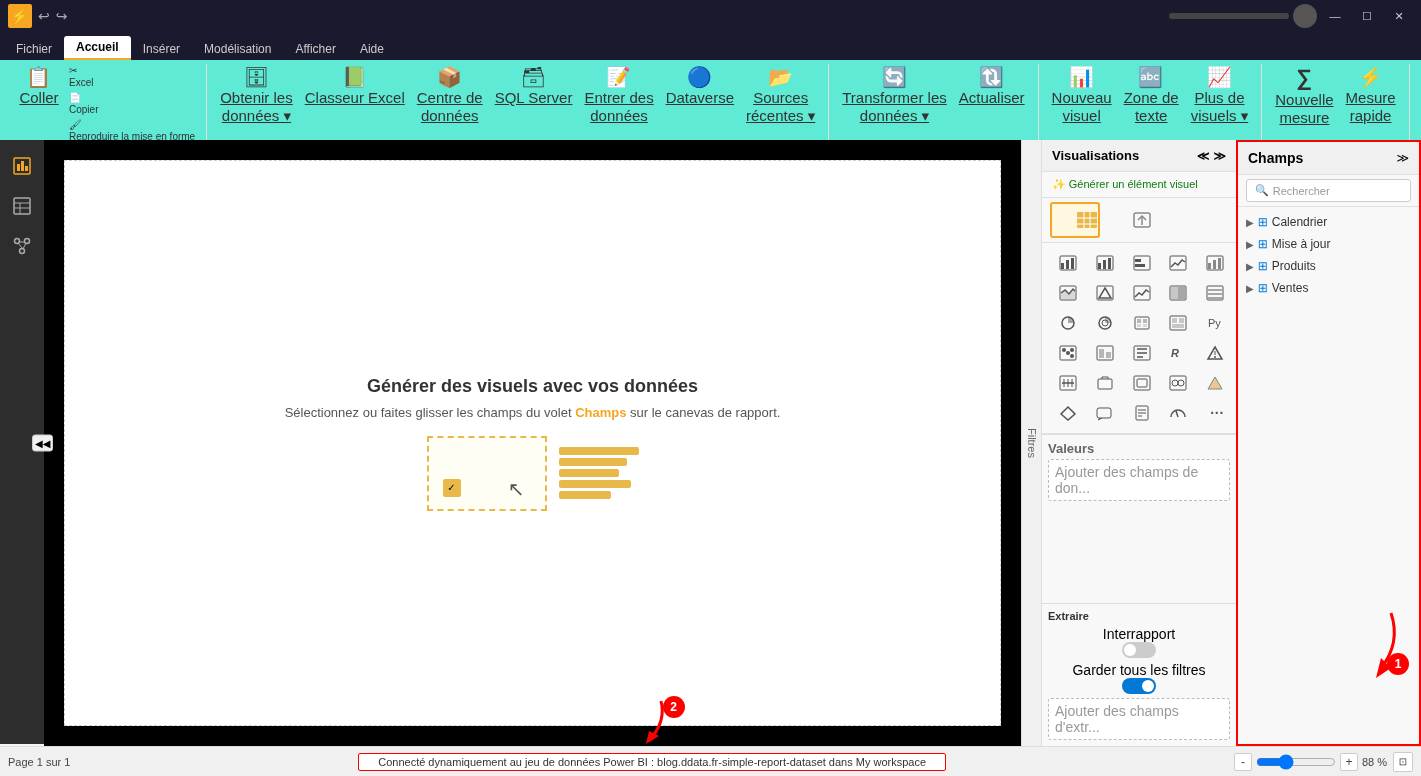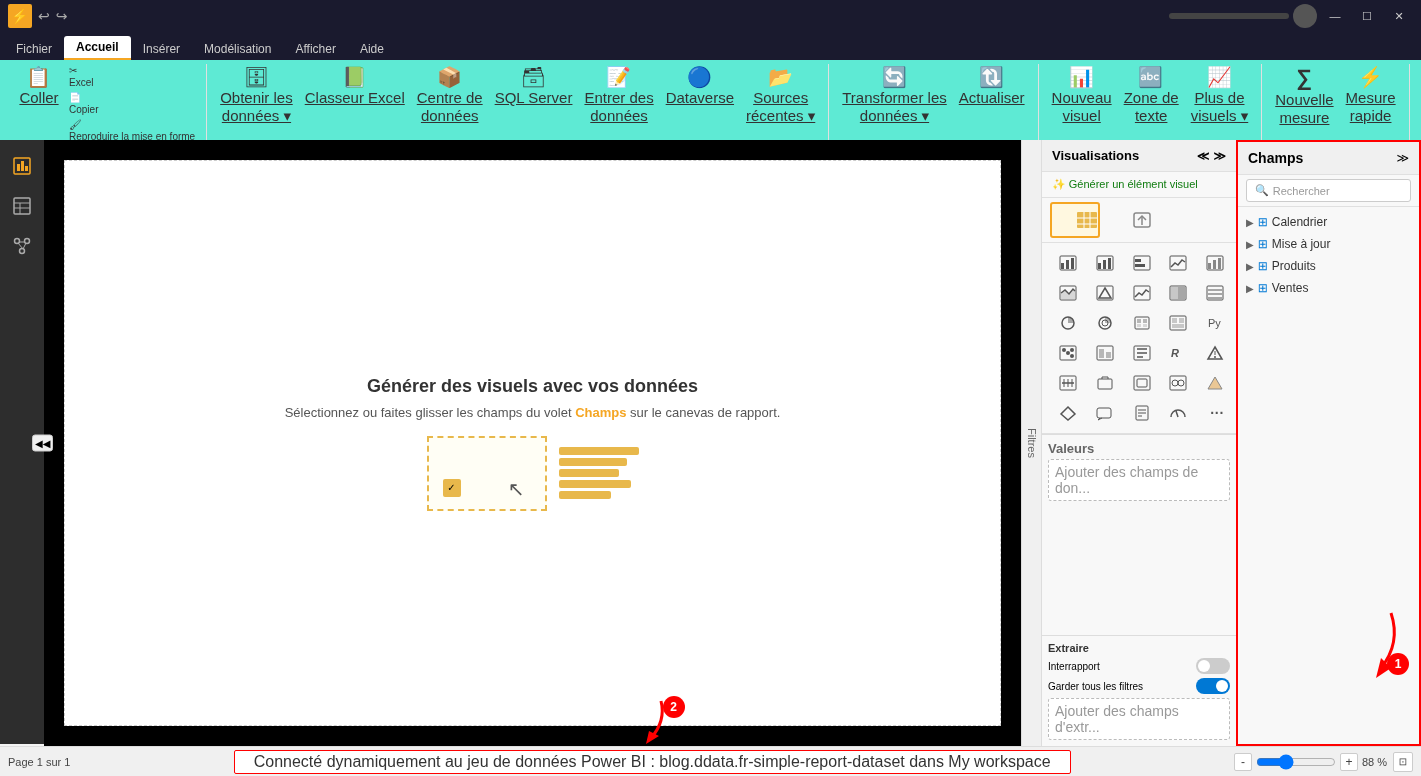--- a/index.html
+++ b/index.html
@@ -62,21 +62,21 @@
 
     
     #fields-section { flex: 1; overflow-y: auto; padding: 6px; border-top: 1px solid #ddd; }
     .fields-group { margin-bottom: 8px; }
     .fields-group-label { font-size: 13px; color: #666; margin-bottom: 3px; font-weight: 600; }
     .fields-drop { background: #fff; border: 1px dashed #bbb; border-radius: 3px; padding: 4px 6px; font-size: 14px; color: #999; cursor: pointer; min-height: 24px; display: flex; align-items: center; }
 
     
     #extraire-section { padding: 6px; border-top: 1px solid #ddd; }
     .extraire-label { font-size: 11px; font-weight: 600; color: #333; margin-bottom: 4px; }
-    .toggle-row { display: flex; align-items: center; justify-content: space-between; margin-bottom: 4px; font-size: 10px; }
+    .toggle-row { display: flex; align-items: center; justify-content: space-between; margin-bottom: 4px; font-size: 14px; flex-direction: column; }
     .toggle { width: 34px; height: 16px; background: #ccc; border-radius: 8px; position: relative; cursor: pointer; }
     .toggle.on2 { background: #0078d4; }
     .toggle::after { content: ''; position: absolute; width: 12px; height: 12px; background: #fff; border-radius: 50%; top: 2px; left: 2px; transition: left 0.2s; }
     .toggle.on2::after { left: 20px; }
 
     
     #champs-panel { width: 185px; background: #f8f8f8; border-left: 1px solid #ddd; display: flex; flex-direction: column; border: 2px solid red; }
     #champs-header { display: flex; align-items: center; justify-content: space-between; padding: 8px 10px; border-bottom: 1px solid #e0e0e0; background: #f0f0f0; }
     #champs-header span { font-weight: 600; font-size: 14px; }
     #champs-search { padding: 4px 8px; border-bottom: 1px solid #e0e0e0; }
@@ -86,21 +86,21 @@
     .champs-item .ci-icon { color: #0078d4; font-size: 12px; }
     .champs-item .ci-expand { color: #666; font-size: 10px; }
 
     
     #filtres-tab { width: 20px; background: #f0f0f0; border-left: 1px solid #ddd; display: flex; align-items: center; justify-content: center; writing-mode: vertical-rl; text-orientation: mixed; font-size: 11px; color: #666; padding: 8px 0; cursor: pointer; }
 
     
     #statusbar { position: absolute; bottom: 0; left: 0; right: 0; height: 30px; background: #f0f0f0; border-top: 1px solid #ddd; display: flex; align-items: center; padding: 0 8px; font-size: 11px; color: #444; }
     #statusbar .status-left { flex: 0 0 auto; }
     #statusbar .status-center { flex: 1; text-align: center; display: flex; align-items: center; justify-content: center; }
-    #statusbar .status-center .status-msg { background: #fff; border: 1px solid red; padding: 2px 19px; font-size: 16px; color: #333; border-radius: 2px; }
+    #statusbar .status-center .status-msg { background: #fff; border: 1px solid red; padding: 2px 19px; font-size: 11px; color: #333; border-radius: 2px; }
     #statusbar .status-right { flex: 0 0 auto; display: flex; align-items: center; gap: 6px; }
     #page-tabs { position: absolute; bottom: 0; left: 44px; height: 30px; display: flex; align-items: center; gap: 2px; padding: 0 4px; }
     .page-nav-btn { width: 20px; height: 20px; display: flex; align-items: center; justify-content: center; cursor: pointer; color: #666; font-size: 10px; }
     .page-tab { background: #fff; border: 1px solid #ccc; border-bottom: none; padding: 3px 12px; font-size: 11px; cursor: pointer; border-radius: 3px 3px 0 0; }
     .page-tab.active { background: #fff; font-weight: 600; border-bottom: 2px solid #f5a623; }
     .page-tab-add { width: 22px; height: 22px; background: #f5a623; border-radius: 3px; display: flex; align-items: center; justify-content: center; cursor: pointer; color: #fff; font-size: 14px; font-weight: bold; }
 
     
     .zoom-controls { display: flex; align-items: center; gap: 4px; font-size: 11px; }
     .zoom-btn { width: 18px; height: 18px; display: flex; align-items: center; justify-content: center; cursor: pointer; border: 1px solid #ccc; border-radius: 2px; background: #fff; font-size: 12px; }

